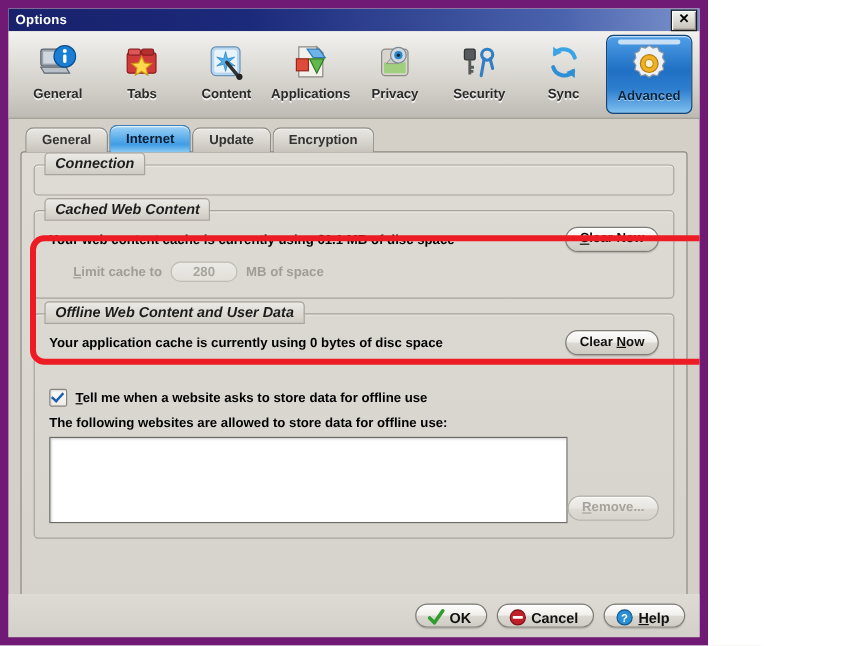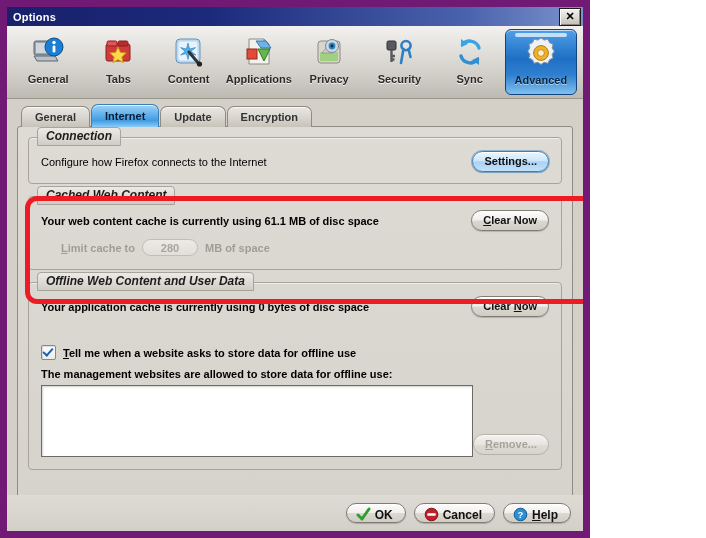--- a/index.html
+++ b/index.html
@@ -460,24 +460,20 @@
     <div class="tab">General</div>
     <div class="tab active">Internet</div>
     <div class="tab">Update</div>
     <div class="tab">Encryption</div>
   </div>
 
   <div id="panel">
 
     <div class="group">
       <div class="group-title">Connection</div>
-      <div class="row">
-        <span class="static-text plain">Configure how Firefox connects to the Internet</span>
-        <button class="btn focused">Settings...</button>
-      </div>
     </div>
 
     <div class="group" style="padding-bottom:13px;">
       <div class="group-title">Cached Web Content</div>
       <div class="row">
         <span class="static-text">Your web content cache is currently using 61.1 MB of disc space</span>
         <button class="btn"><u>C</u>lear Now</button>
       </div>
       <div class="limit-row">
         <span class="limit-text"><u>L</u>imit cache to</span>
@@ -491,21 +487,21 @@
       <div class="row">
         <span class="static-text">Your application cache is currently using 0 bytes of disc space</span>
         <button class="btn">Clear <u>N</u>ow</button>
       </div>
       <div class="row" style="margin-top:19px;">
         <span class="check-row">
           <span class="checkbox checked"></span>
           <span class="check-label"><u>T</u>ell me when a website asks to store data for offline use</span>
         </span>
       </div>
-      <div class="static-text" style="margin-top:8px;">The management websites are allowed to store data for offline use:</div>
+      <div class="static-text" style="margin-top:8px;">The following websites are allowed to store data for offline use:</div>
       <div class="row" style="align-items:flex-end;">
         <div class="listbox" style="width:556px;"></div>
         <button class="btn disabled" style="margin-bottom:2px;"><u>R</u>emove...</button>
       </div>
     </div>
 
   </div>
 
   <div id="annotation"></div>
 

